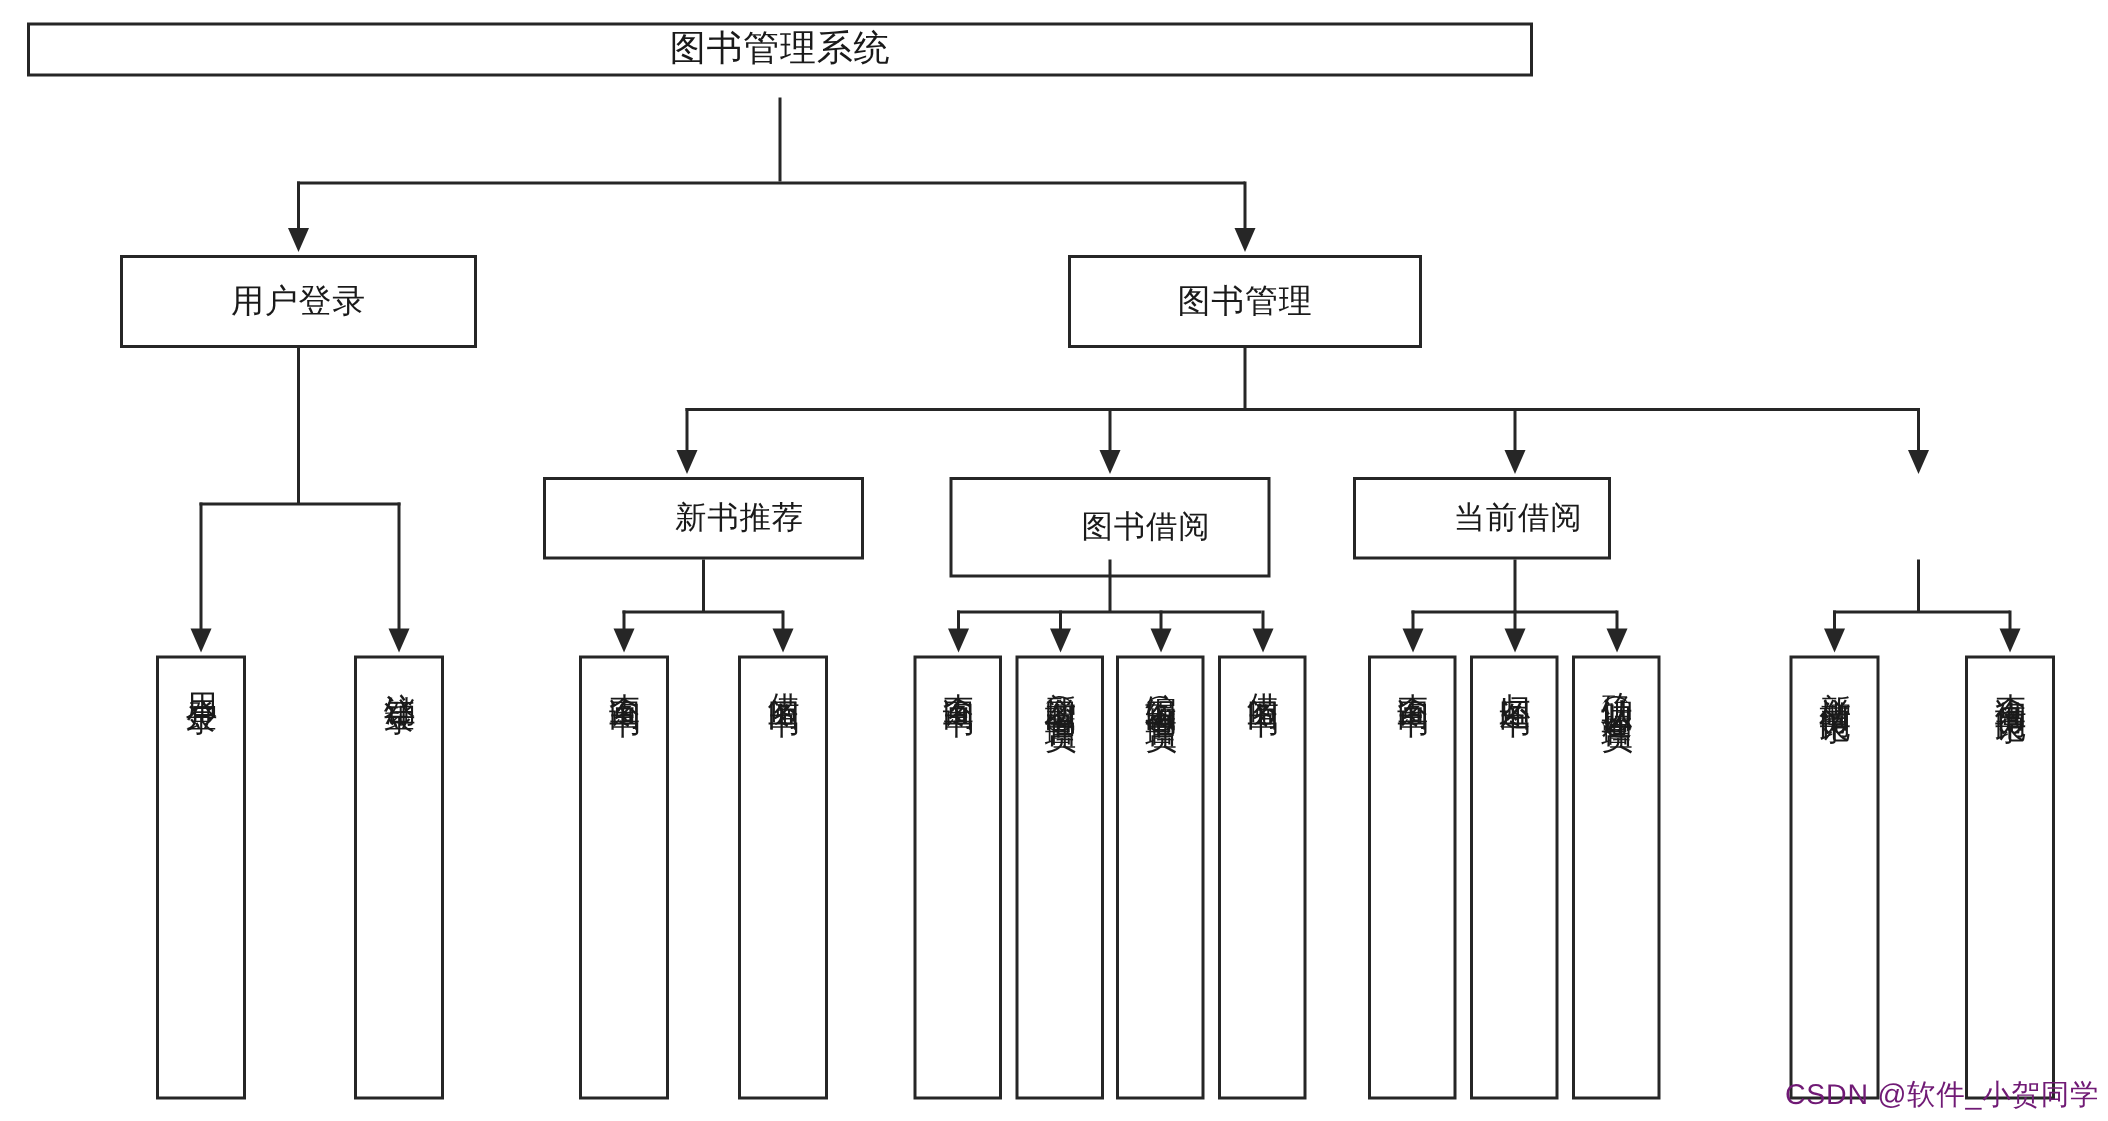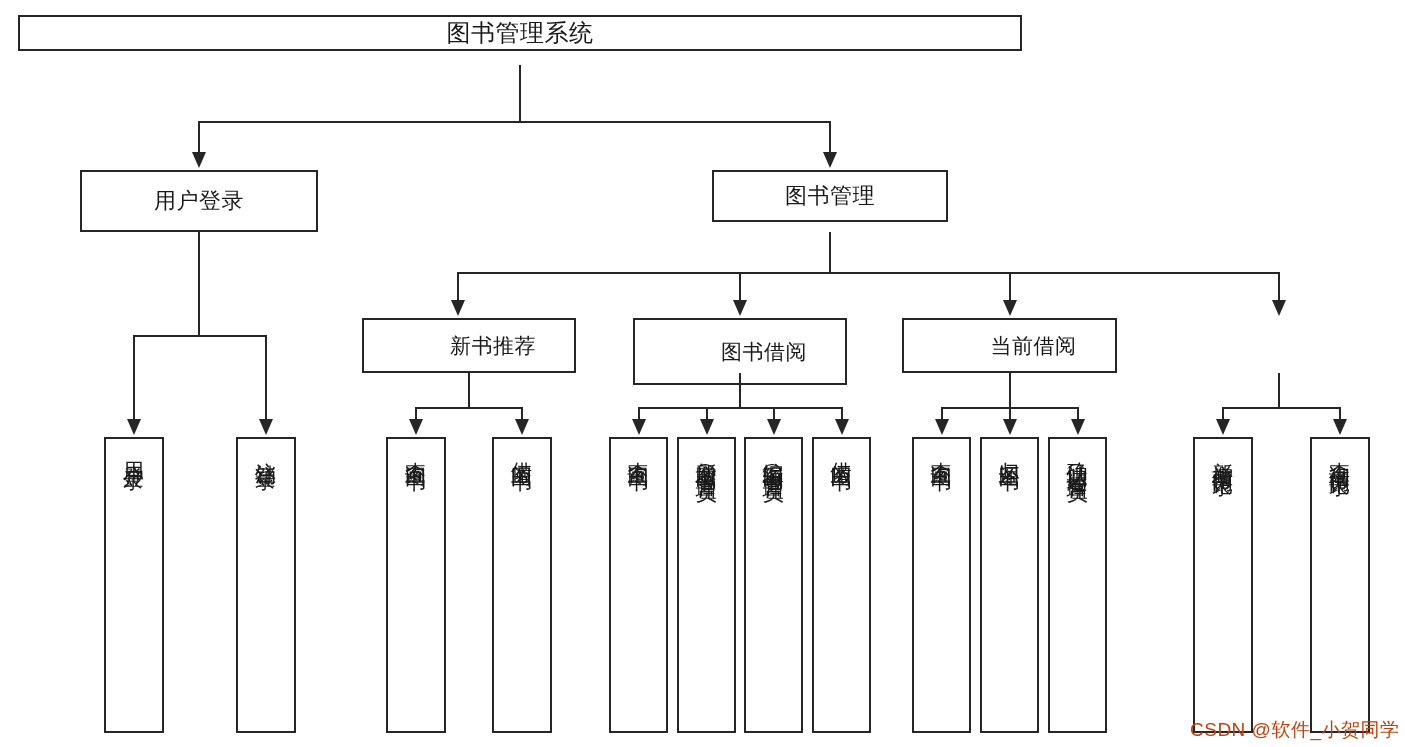--- a/index.html
+++ b/index.html
@@ -67,21 +67,21 @@
     width: 0;
     height: 0;
     border-left: 7px solid transparent;
     border-right: 7px solid transparent;
     border-top: 16px solid #262626;
   }
 
   
   #watermark {
     position: absolute;
-    color: #c2410c;
+    color: #701a75;
     font-size: 19px;
     white-space: nowrap;
     letter-spacing: 0.5px;
   }
 </style>
 </head>
 <body>
 
 <div id="canvas">
 
@@ -96,21 +96,21 @@
   <div class="vline" style="left:198px; top:121px; height:33px;"></div>
   <div class="arrow" style="left:192px; top:152px;"></div>
 
   <div class="vline" style="left:829px; top:121px; height:33px;"></div>
   <div class="arrow" style="left:823px; top:152px;"></div>
 
   <div class="node lvl2" style="left:80px; top:170px; width:238px; height:62px;">
     <span class="label">用户登录</span>
   </div>
 
-  <div class="node lvl2" style="left:712px; top:170px; width:236px; height:52px;">
+  <div class="node lvl2" style="left:712px; top:170px; width:236px; height:62px;">
     <span class="label">图书管理</span>
   </div>
 
   <div class="vline" style="left:198px; top:232px; height:104px;"></div>
   <div class="hline" style="left:133px; top:335px; width:134px;"></div>
   <div class="vline" style="left:133px; top:335px; height:86px;"></div>
   <div class="arrow" style="left:127px; top:419px;"></div>
   <div class="vline" style="left:265px; top:335px; height:86px;"></div>
   <div class="arrow" style="left:259px; top:419px;"></div>
 
@@ -130,21 +130,21 @@
   <div class="arrow" style="left:1272px; top:300px;"></div>
 
   <div class="node lvl3" style="left:362px; top:318px; width:214px; height:55px;">
     <span class="label">新书推荐</span>
   </div>
 
   <div class="node lvl3" style="left:633px; top:318px; width:214px; height:67px;align-items:center;">
     <span class="label">图书借阅</span>
   </div>
 
-  <div class="node lvl3" style="left:902px; top:318px; width:215px; height:55px;">
+  <div class="node lvl3" style="left:902px; top:318px; width:172px; height:55px;">
     <span class="label">当前借阅</span>
   </div>
 
 
   <div class="vline" style="left:468px; top:373px; height:35px;"></div>
   <div class="hline" style="left:415px; top:407px; width:107px;"></div>
   <div class="vline" style="left:415px; top:407px; height:14px;"></div>
   <div class="arrow" style="left:409px; top:419px;"></div>
   <div class="vline" style="left:521px; top:407px; height:14px;"></div>
   <div class="arrow" style="left:515px; top:419px;"></div>

